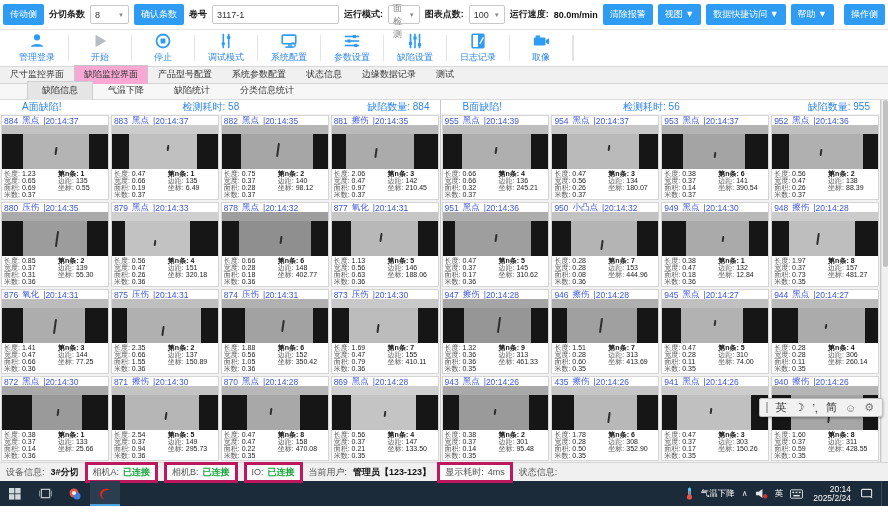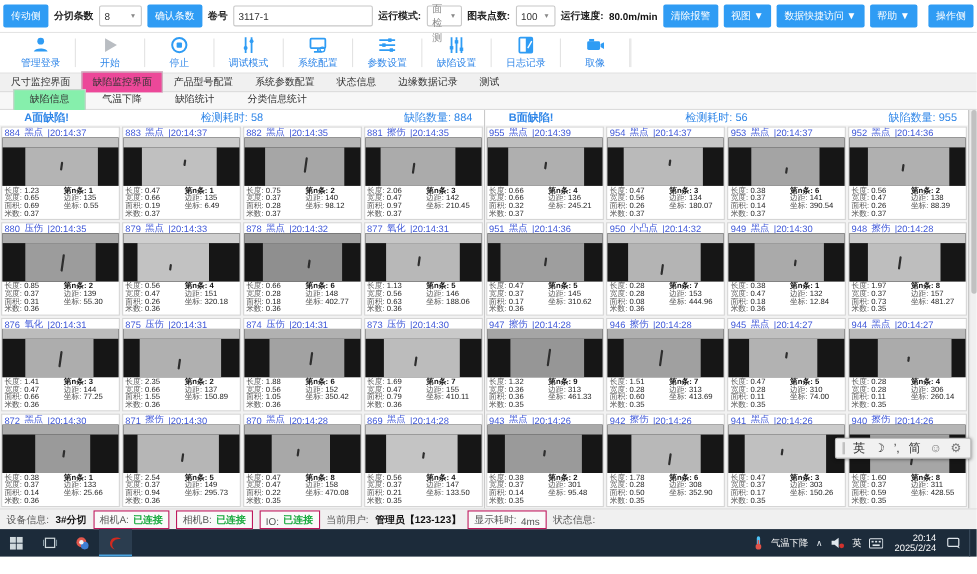--- a/index.html
+++ b/index.html
@@ -26,31 +26,31 @@
   
   .tb2 { height:37px; background:#fff; border-bottom:1px solid #d9d9d9; display:flex; align-items:center; padding:0 6px; }
   .action { display:flex; flex-direction:column; align-items:center; justify-content:center; width:62px; gap:1px; cursor:pointer; }
   .action svg { display:block; }
   .action .alabel { font-size:9px; color:#2f86e8; white-space:nowrap; }
   .asep { width:1px; height:26px; background:#e3e3e3; }
 
   
   .maintabs { height:17px; background:#f0f0f0; border-bottom:1px solid #d4d4d4; display:flex; align-items:flex-end; font-size:9px; }
   .mtab { padding:2px 9px 2px; color:#333; cursor:pointer; border:1px solid transparent; border-bottom:none; }
-  .mtab.active { background:#ec4899; border-color:#c6c6c6; margin-bottom:-1px; padding-bottom:3px; }
+  .mtab.active { background:#f9a8d4; border-color:#c6c6c6; margin-bottom:-1px; padding-bottom:3px; }
   .subtabs { height:16px; background:#f7f7f7; border-bottom:1px solid #dcdcdc; display:flex; align-items:flex-end; font-size:9px; padding-left:12px; }
   .stab { padding:2px 14px; color:#333; cursor:pointer; border:1px solid transparent; border-bottom:none; }
-  .stab.active { background:#86efac; border-color:#cfcfcf; margin-bottom:-1px; padding-bottom:3px; }
+  .stab.active { background:#e5e5e5; border-color:#cfcfcf; margin-bottom:-1px; padding-bottom:3px;margin-left:15px; }
 
   
   .content { position:relative; height:362px; display:flex; background:#fff; }
   .panel { flex:1; border-right:1px solid #c9c9c9; display:flex; flex-direction:column; min-width:0; }
   .panel:last-of-type { border-right:none; }
   .phead { height:14px; display:flex; align-items:center; font-size:10px; padding:0 10px 0 22px; }
-  .ptitle { color:#2f86e8; font-weight:bold; flex:1.3; }
+  .ptitle { color:#2f86e8; font-weight:normal; flex:1.3; }
   .ptime  { color:#2f86e8; flex:1; }
   .pcount { color:#2f86e8; flex:1; text-align:right; }
   .grid { flex:1; display:grid; grid-template-columns:repeat(4,1fr); grid-template-rows:repeat(4,85px); gap:2px; background:#f2f2f2; padding:1px; }
   .cell { background:#fff; border:1px solid #d5d5d5; display:flex; flex-direction:column; overflow:hidden; cursor:pointer; }
   .chead { height:11px; font-size:8.5px; color:#3d56d8; display:flex; gap:4px; align-items:center; padding:0 2px; white-space:nowrap; overflow:hidden; }
   .img { position:relative; height:44px; background:#161616; overflow:hidden; flex-shrink:0; }
   .img .top { position:absolute; top:0; left:0; right:0; height:9px; }
   .img .mid { position:absolute; top:9px; bottom:0; }
   .defect { position:absolute; width:2px; background:#2e2e2e; transform:rotate(8deg); border-radius:1px; }
   .cinfo { flex:1; display:grid; grid-auto-flow:column; grid-template-rows:repeat(4,7px); grid-template-columns:53% 47%; font-size:7px; line-height:7px; padding:1px 2px; color:#333; }
@@ -63,21 +63,21 @@
 
   
   .ime { position:absolute; right:5px; top:398px; height:19px; background:#f1f1f1; border:1px solid #bfbfbf; border-radius:2px; display:flex; align-items:center; gap:8px; padding:0 8px 0 6px; box-shadow:0 1px 3px rgba(0,0,0,.35); font-size:11px; color:#333; }
   .ime .grip { width:2px; height:11px; border-left:1px solid #b5b5b5; border-right:1px solid #b5b5b5; }
   .ime span { cursor:pointer; }
 
   
   .statusbar { height:19px; background:#f0f0f0; border-top:1px solid #d4d4d4; display:flex; align-items:center; gap:6px; padding:0 6px; font-size:9px; color:#555; }
   .statusbar .v { color:#111; font-weight:bold; }
   .statusbar .ok { color:#17a93c; font-weight:bold; }
-  .statusbar .box { border:1px solid #be185d; background:#fafafa; padding:1px 5px; display:flex; gap:4px; align-items:flex-end; }
+  .statusbar .box { border:3px solid #be185d; background:#fafafa; padding:1px 5px; display:flex; gap:4px; align-items:center; }
 
   
   .taskbar { height:25px; background:#1c2b3a; display:flex; align-items:center; color:#e6edf3; }
   .tbtn { width:30px; height:25px; display:flex; align-items:center; justify-content:center; cursor:pointer; }
   .tbtn.activeapp { background:#2b3d4f; box-shadow:inset 0 -2px 0 #4aa3e0; }
   .tray { margin-left:auto; display:flex; align-items:center; gap:7px; padding-right:3px; }
   .tray .txt { font-size:8.5px; color:#fff; }
   .clock { text-align:right; font-size:8.5px; line-height:9px; color:#fff; padding:0 3px; }
   .showdesk { width:4px; height:25px; border-left:1px solid #3a4b5c; }
   .chev { font-size:8px; color:#dfe6ec; cursor:pointer; }
@@ -880,21 +880,21 @@
       <div><i>宽度:</i><b>0.37</b></div>
       <div><i>面积:</i><b>0.14</b></div>
       <div><i>米数:</i><b>0.35</b></div>
       <div class="stripline"><i>第n条:</i><b>2</b></div>
       <div><i>边距:</i><b>301</b></div>
       <div><i>坐标:</i><b>95.48</b></div>
     </div>
   </div>
           <div class="cell">
     <div class="chead">
-      <span>942</span>
+      <span>435</span>
       <span>擦伤</span>
       <span>|20:14:26</span>
     </div>
     <div class="img">
       <div class="top" style="background: rgb(198, 198, 198);"></div>
       <div class="mid" style="left: 20%; right: 20%; background: rgb(184, 184, 184);">
                 <div class="defect" style="left: 55%; top: 48%; height: 11px;"></div>
               </div>
     </div>
     <div class="cinfo">

